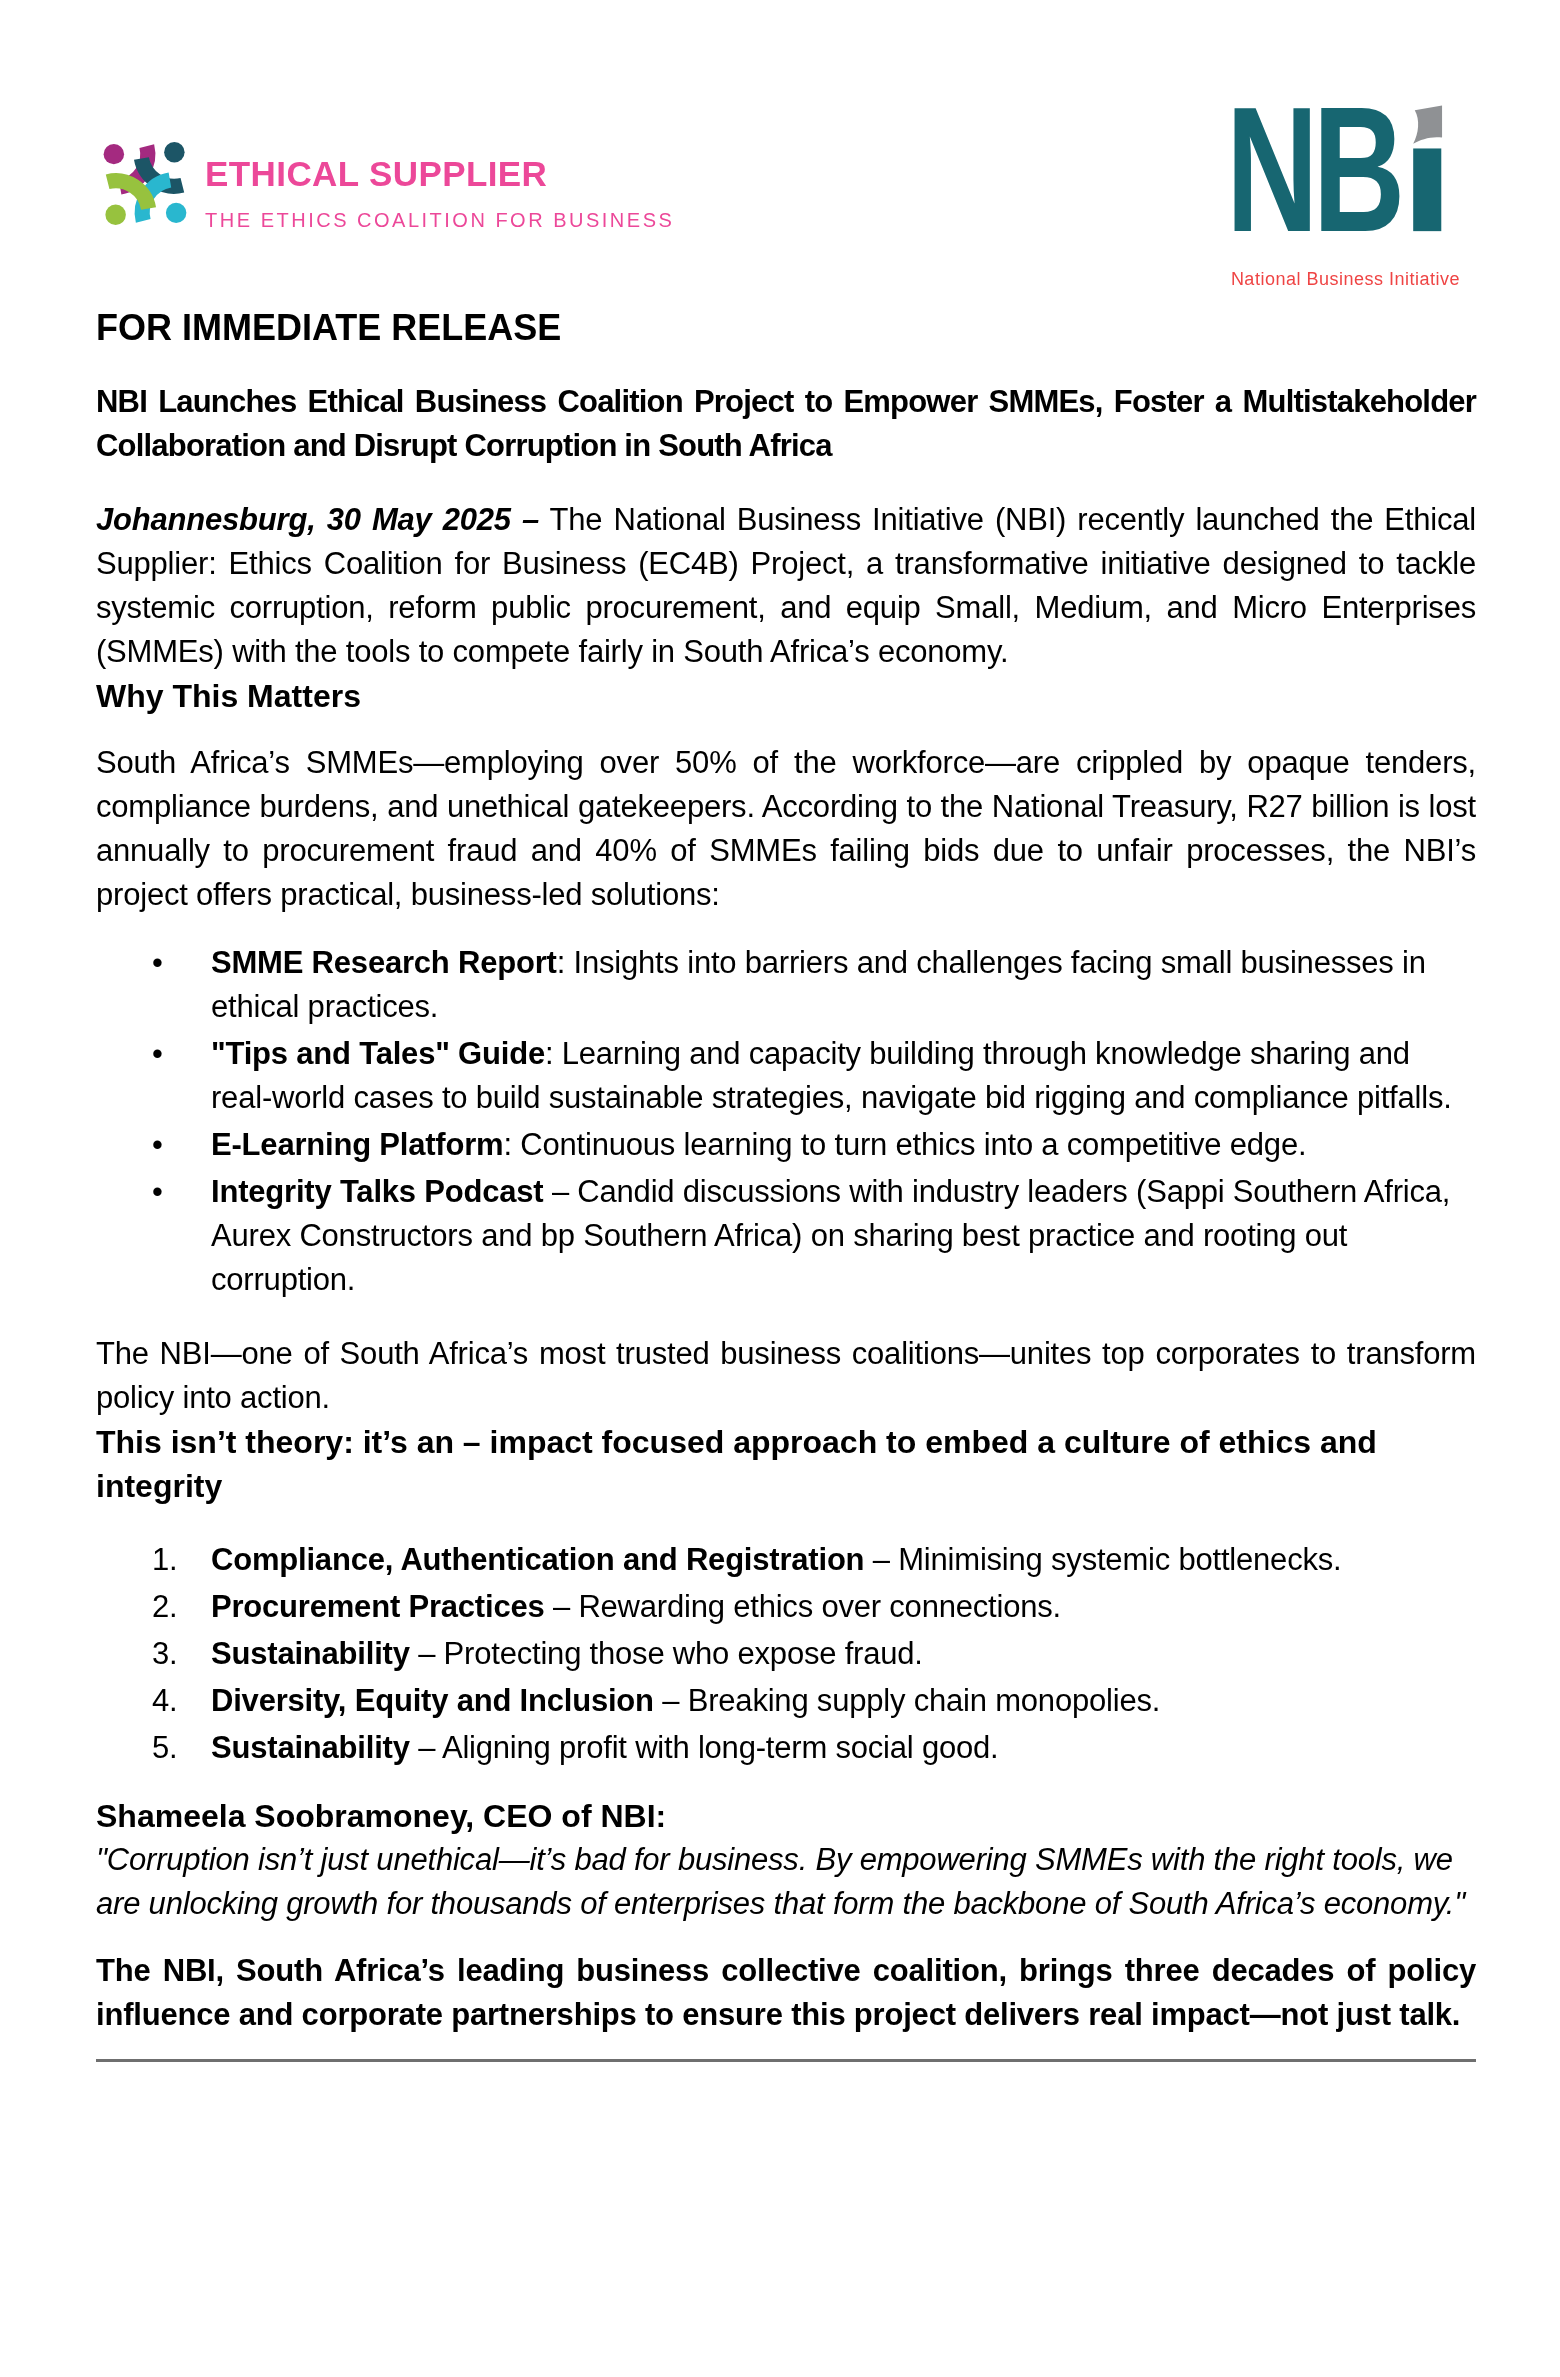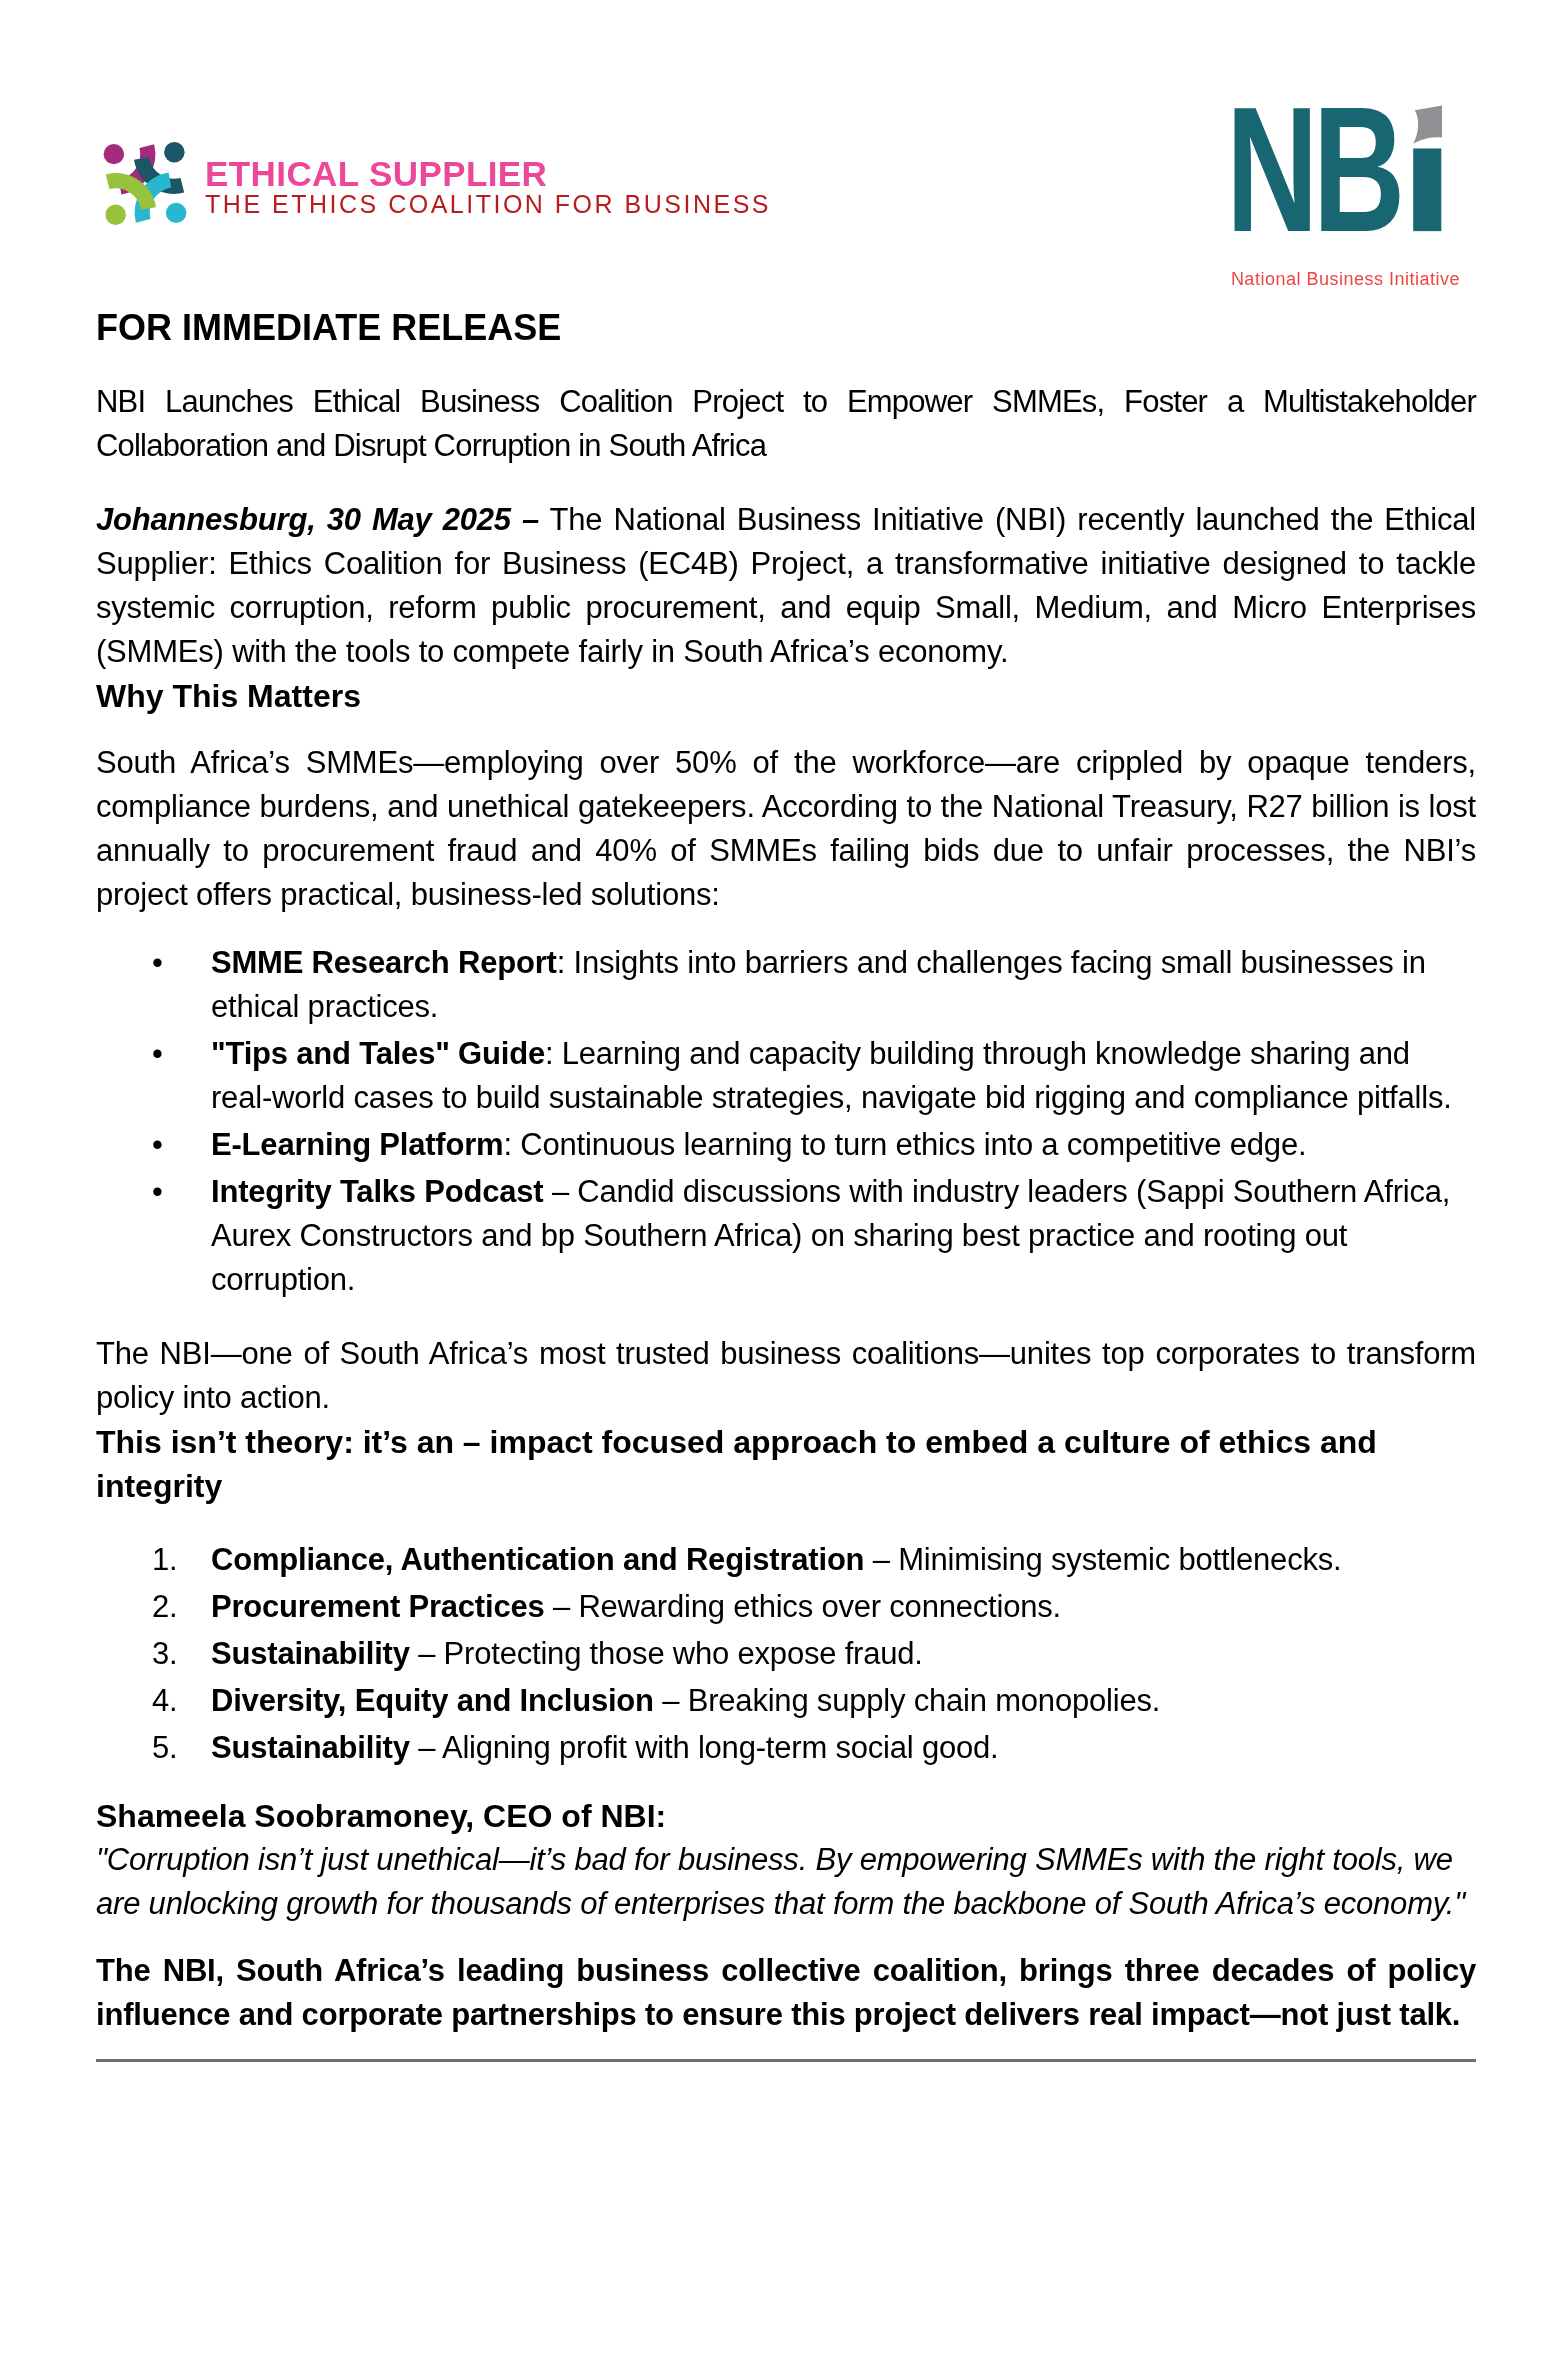--- a/index.html
+++ b/index.html
@@ -14,30 +14,30 @@
   
   .masthead{position:relative;height:179px;margin-top:102px;}
   .es-logo{position:absolute;left:3.1px;top:37px;display:flex;align-items:flex-start;}
   .es-icon{width:92px;height:89px;flex:0 0 auto;}
   .es-textcol{margin-left:14px;position:relative;height:89px;}
   .es-wordmark{
     margin-top:17px;font-size:35px;font-weight:bold;letter-spacing:0.4px;
     color:#ec4899;white-space:nowrap;line-height:1;
   }
   .es-tagline{
-    margin-top:1px;font-size:25px;color:#b91c1c;letter-spacing:2.5px;
+    margin-top:19px;font-size:20px;color:#ec4899;letter-spacing:2.5px;
     white-space:nowrap;line-height:1;
   }
   .nbi-logo{position:absolute;right:16px;top:1.6px;width:234px;text-align:right;}
   .nbi-letters{font-family:"Liberation Sans",sans-serif;font-weight:bold;font-size:228px;fill:#176671;letter-spacing:-10px;}
   .nbi-tagline{margin-top:7px;font-size:18px;color:#ef4444;letter-spacing:0.5px;white-space:nowrap;line-height:1;}
 
   
   .kicker{margin-top:25px;font-size:36px;font-weight:bold;line-height:44px;}
-  .title{margin-top:30px;font-size:31px;font-weight:normal;line-height:44px;text-align:justify;letter-spacing:-0.8px;}
+  .title{margin-top:30px;font-size:31px;font-weight:bold;line-height:44px;text-align:justify;letter-spacing:-0.8px;}
   .para{margin-top:30px;font-size:31px;line-height:44px;text-align:justify;letter-spacing:-0.2px;}
   .para .lead-bi{font-weight:bold;font-style:italic;}
   .h1{font-size:32px;font-weight:bold;line-height:44px;}
   .h1.tight{margin-top:23.4px;}
   .para.tight{margin-top:23.4px;}
 
   .blist,.nlist{margin-top:23.4px;}
   .nlist{margin-top:30px;}
   .li{position:relative;padding-left:115px;font-size:31px;line-height:44px;margin-bottom:3.1px;letter-spacing:-0.2px;text-align:left;}
   .li .marker{position:absolute;left:56px;top:0;}

